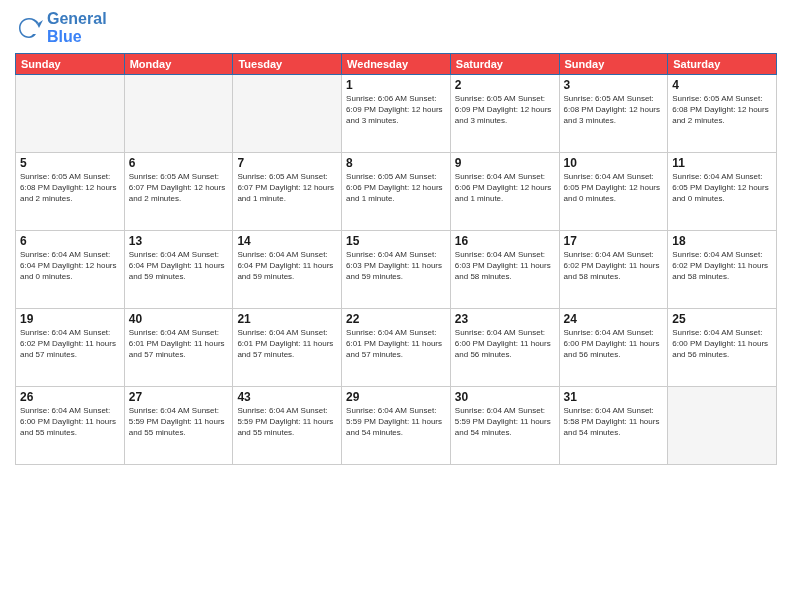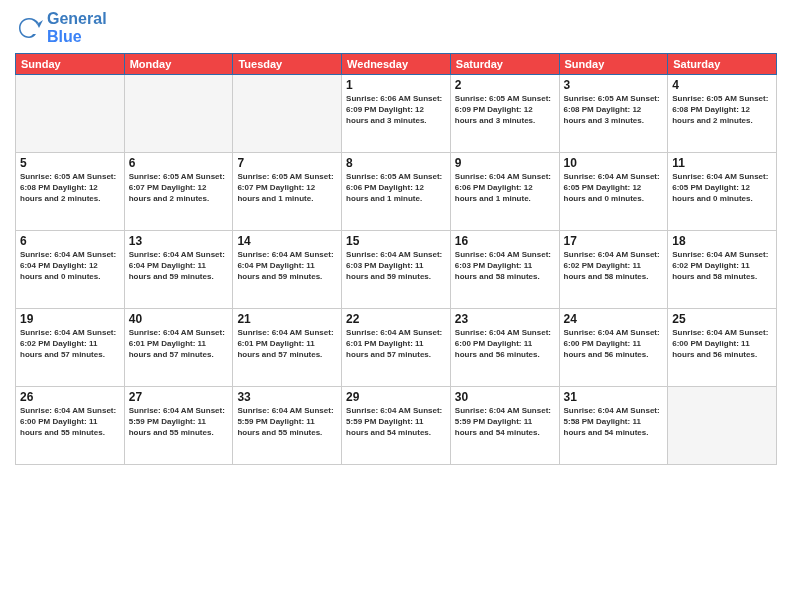--- a/index.html
+++ b/index.html
@@ -75,21 +75,20 @@
       font-size: 12px;
       font-weight: bold;
       color: #1a1a1a;
       display: block;
       margin-bottom: 2px;
     }
     .day-info {
       font-size: 8px;
       line-height: 1.35;
       color: #333;
-      font-weight: bold;
     }
   </style>
 </head>
 <body>
 
 <div class="page">
   <div class="header">
     <div class="logo">
       <svg class="logo-icon" viewBox="0 0 28 28">
         <path d="M14 4 C8 4 4 8.5 4 14 C4 19.5 8 24 14 24 C17 24 19.5 22.5 21 20 L18 20 C17 21.5 15.6 22.5 14 22.5 C9 22.5 5.5 18.8 5.5 14 C5.5 9.2 9 5.5 14 5.5 C17.5 5.5 20.5 7.5 22 10.5 L23.5 8.5 C21.5 6 18 4 14 4Z" fill="#3a7bbf"></path>
@@ -314,21 +313,21 @@
 and 55 minutes.</div>
           </td>
           <td>
             <span class="day-num">27</span>
             <div class="day-info">Sunrise: 6:04 AM
 Sunset: 5:59 PM
 Daylight: 11 hours
 and 55 minutes.</div>
           </td>
           <td>
-            <span class="day-num">33</span>
+            <span class="day-num">43</span>
             <div class="day-info">Sunrise: 6:04 AM
 Sunset: 5:59 PM
 Daylight: 11 hours
 and 55 minutes.</div>
           </td>
           <td>
             <span class="day-num">29</span>
             <div class="day-info">Sunrise: 6:04 AM
 Sunset: 5:59 PM
 Daylight: 11 hours

